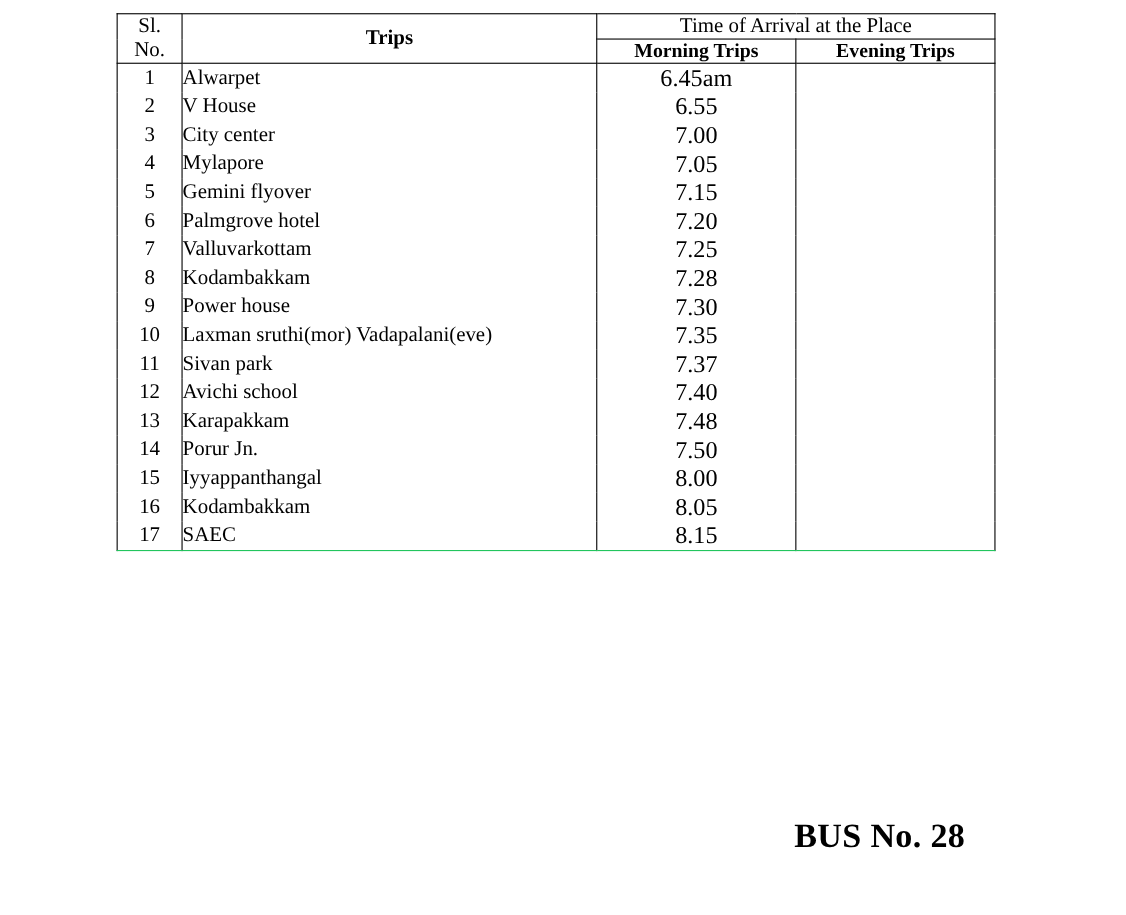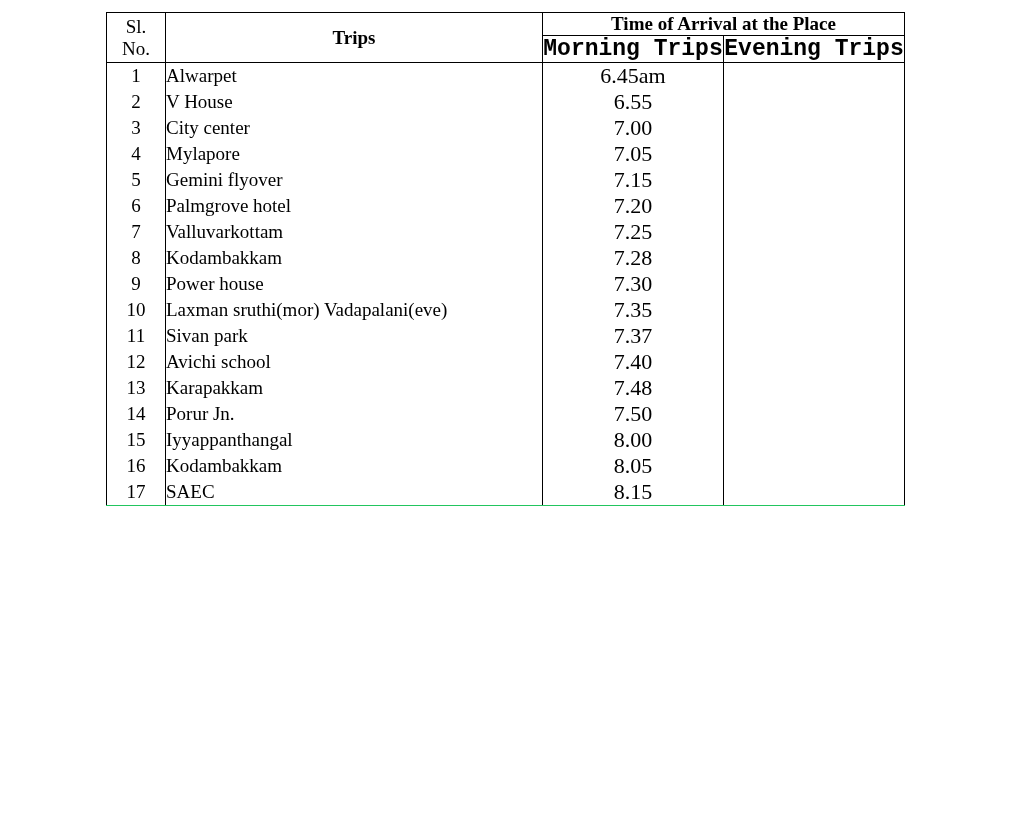--- a/index.html
+++ b/index.html
@@ -49,31 +49,30 @@
     line-height: 1.15;
     padding: 5px 2px;
   }
   .hdr-place {
     font-weight: bold;
     font-size: 19px;
     text-align: center;
     padding: 5px 2px;
   }
   .hdr-span {
-    font-weight: bold;
+    font-weight: normal;
     font-size: 19px;
     text-align: center;
     padding: 4px 2px 3px 2px;
     margin-left: 29px;
   }
   .hdr-sub {
     font-weight: bold;
-    font-size: 23px;
+    font-size: 18px;
     padding: 3px 2px 4px 2px;
-    font-family: Liberation Mono, monospace;
   }
 
   td.sl {
     text-align: center;
     font-size: 19px;
     padding: 6px 2px;
     height: 22px;
   }
   td.place {
     text-align: left;
@@ -252,14 +251,15 @@
       <tr>
         <td class="sl">17</td>
         <td class="place">SAEC</td>
         <td class="mor">8.15</td>
         <td class="eve"></td>
       </tr>
     </tbody>
   </table>
 
 
+  <div class="busno">BUS No. 28</div>
 
 </div>
 
 </body></html>

